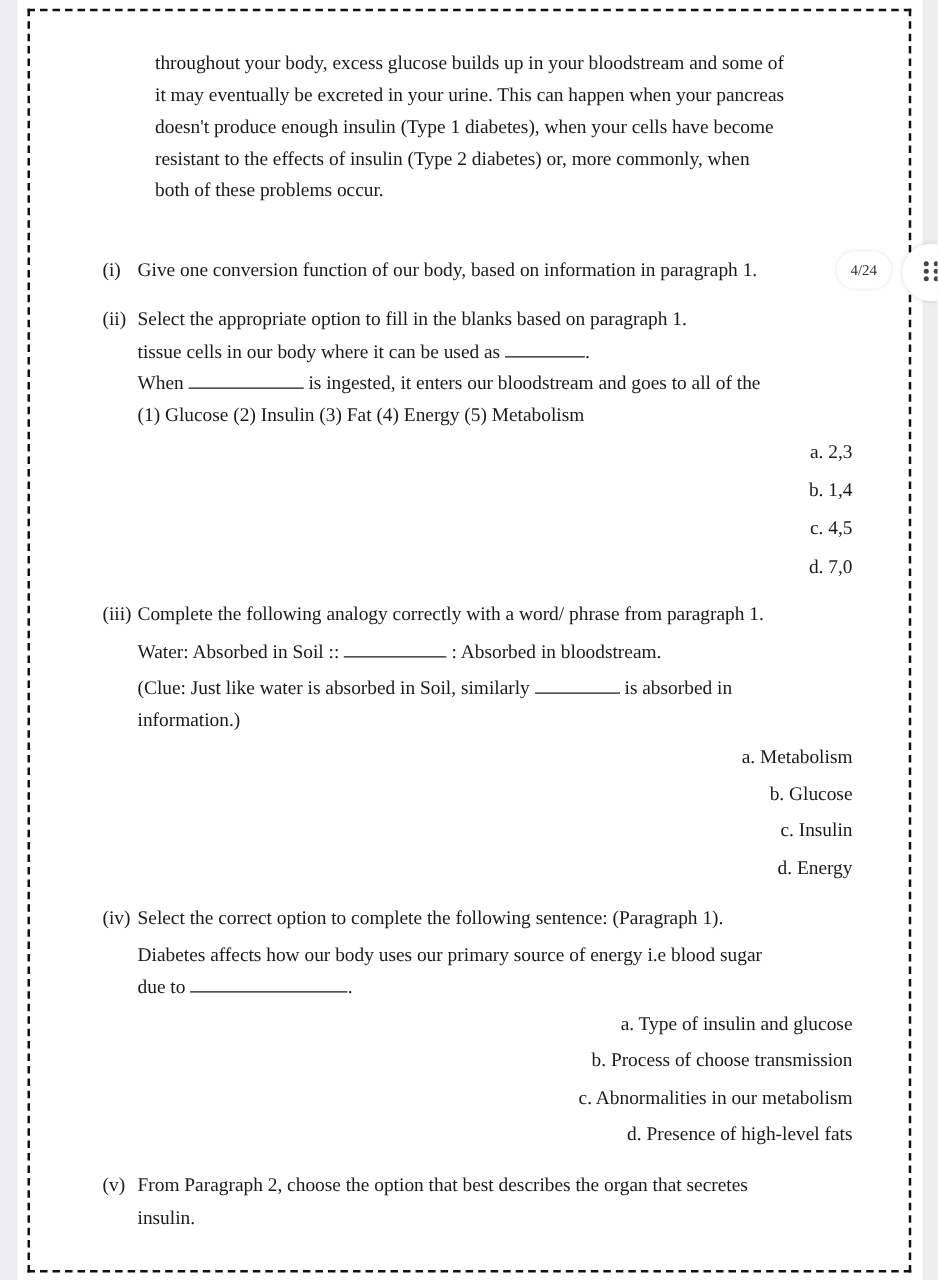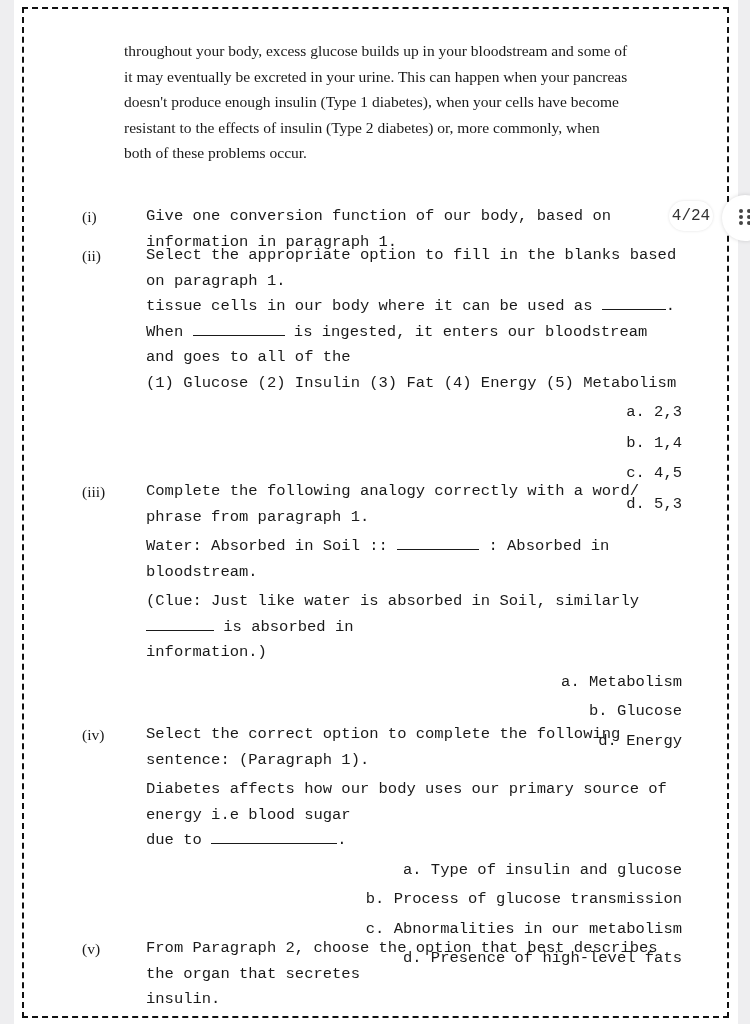--- a/index.html
+++ b/index.html
@@ -56,22 +56,21 @@
     left: 82px;
     width: 600px;
   }
   .q .roman {
     position: absolute;
     left: 0;
     top: 0;
     width: 42px;
   }
   .q .qbody {
-    margin-left: 64px;
-    font-family: Liberation Mono, monospace;
+    margin-left: 28px;
   }
   .q .line {
     display: block;
   }
   .q .opt {
     display: block;
     margin-left: 2px;
     text-align: right;
   }
   .blank {
@@ -82,22 +81,22 @@
   }
   .page-pill {
     position: absolute;
     left: 669px;
     top: 201px;
     width: 44px;
     height: 30px;
     border-radius: 15px;
     background: #ffffff;
     box-shadow: 0 0 3px rgba(0,0,0,0.12);
-    font-family: Liberation Mono, monospace;
-    font-size: 16px;
+    font-family: Liberation Serif, serif;
+    font-size: 12px;
     color: #333;
     display: flex;
     align-items: center;
     justify-content: center;
   }
   .grid-btn {
     position: absolute;
     left: 722px;
     top: 195px;
     width: 46px;
@@ -159,21 +158,21 @@
       <span class="line">
         <span>When</span>
         <span class="blank" style="width:92px;"></span>
         <span>is ingested, it enters our bloodstream and goes to all of the</span>
       </span>
       <span class="line">(1) Glucose (2) Insulin (3) Fat (4) Energy (5) Metabolism</span>
       <div style="margin-top:4px;">
         <span class="opt" style="margin-bottom:5px;">a. 2,3</span>
         <span class="opt" style="margin-bottom:5px;">b. 1,4</span>
         <span class="opt" style="margin-bottom:5px;">c. 4,5</span>
-        <span class="opt">d. 5,3</span>
+        <span class="opt">d. 7,0</span>
       </div>
     </div>
   </div>
 
   <div class="q" style="top:479px;">
     <span class="roman">(iii)</span>
     <div class="qbody">
       <span class="line" style="margin-bottom:4px;">Complete the following analogy correctly with a word/ phrase from paragraph 1.</span>
       <span class="line" style="margin-bottom:4px;">
         <span>Water: Absorbed in Soil ::</span>
@@ -181,35 +180,36 @@
         <span>: Absorbed in bloodstream.</span>
       </span>
       <span class="line">
         <span>(Clue: Just like water is absorbed in Soil, similarly</span>
         <span class="blank" style="width:68px;"></span>
         <span>is absorbed in</span>
       </span>
       <span class="line" style="margin-bottom:4px;">information.)</span>
       <span class="opt" style="margin-bottom:4px;">a. Metabolism</span>
       <span class="opt" style="margin-bottom:4px;">b. Glucose</span>
+      <span class="opt" style="margin-bottom:4px;">c. Insulin</span>
       <span class="opt">d. Energy</span>
     </div>
   </div>
 
   <div class="q" style="top:722px;">
     <span class="roman">(iv)</span>
     <div class="qbody">
       <span class="line" style="margin-bottom:4px;">Select the correct option to complete the following sentence: (Paragraph 1).</span>
       <span class="line">Diabetes affects how our body uses our primary source of energy i.e blood sugar</span>
       <span class="line" style="margin-bottom:4px;">
         <span>due to</span>
         <span class="blank" style="width:126px;"></span><span>.</span>
       </span>
       <span class="opt" style="margin-bottom:4px;">a. Type of insulin and glucose</span>
-      <span class="opt" style="margin-bottom:4px;">b. Process of glucose transmission</span>
+      <span class="opt" style="margin-bottom:4px;">b. Process of choose transmission</span>
       <span class="opt" style="margin-bottom:4px;">c. Abnormalities in our metabolism</span>
       <span class="opt">d. Presence of high-level fats</span>
     </div>
   </div>
 
   <div class="q" style="top:936px;">
     <span class="roman">(v)</span>
     <div class="qbody">
       <span class="line">From Paragraph 2, choose the option that best describes the organ that secretes</span>
       <span class="line">insulin.</span>

